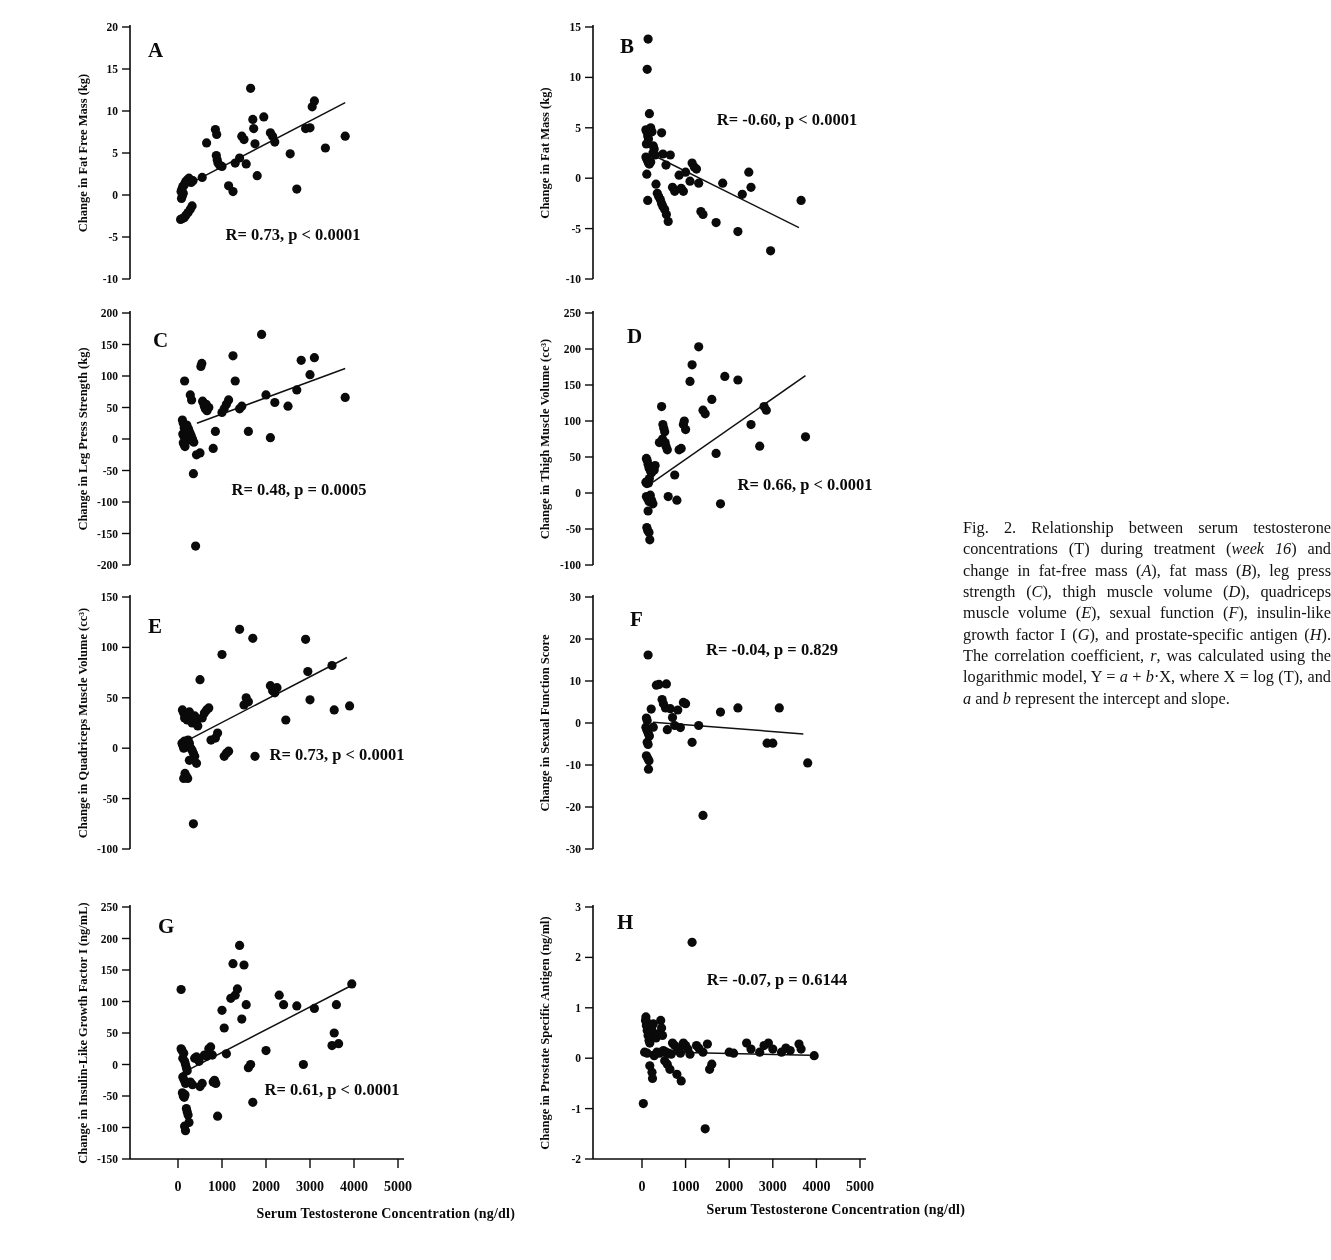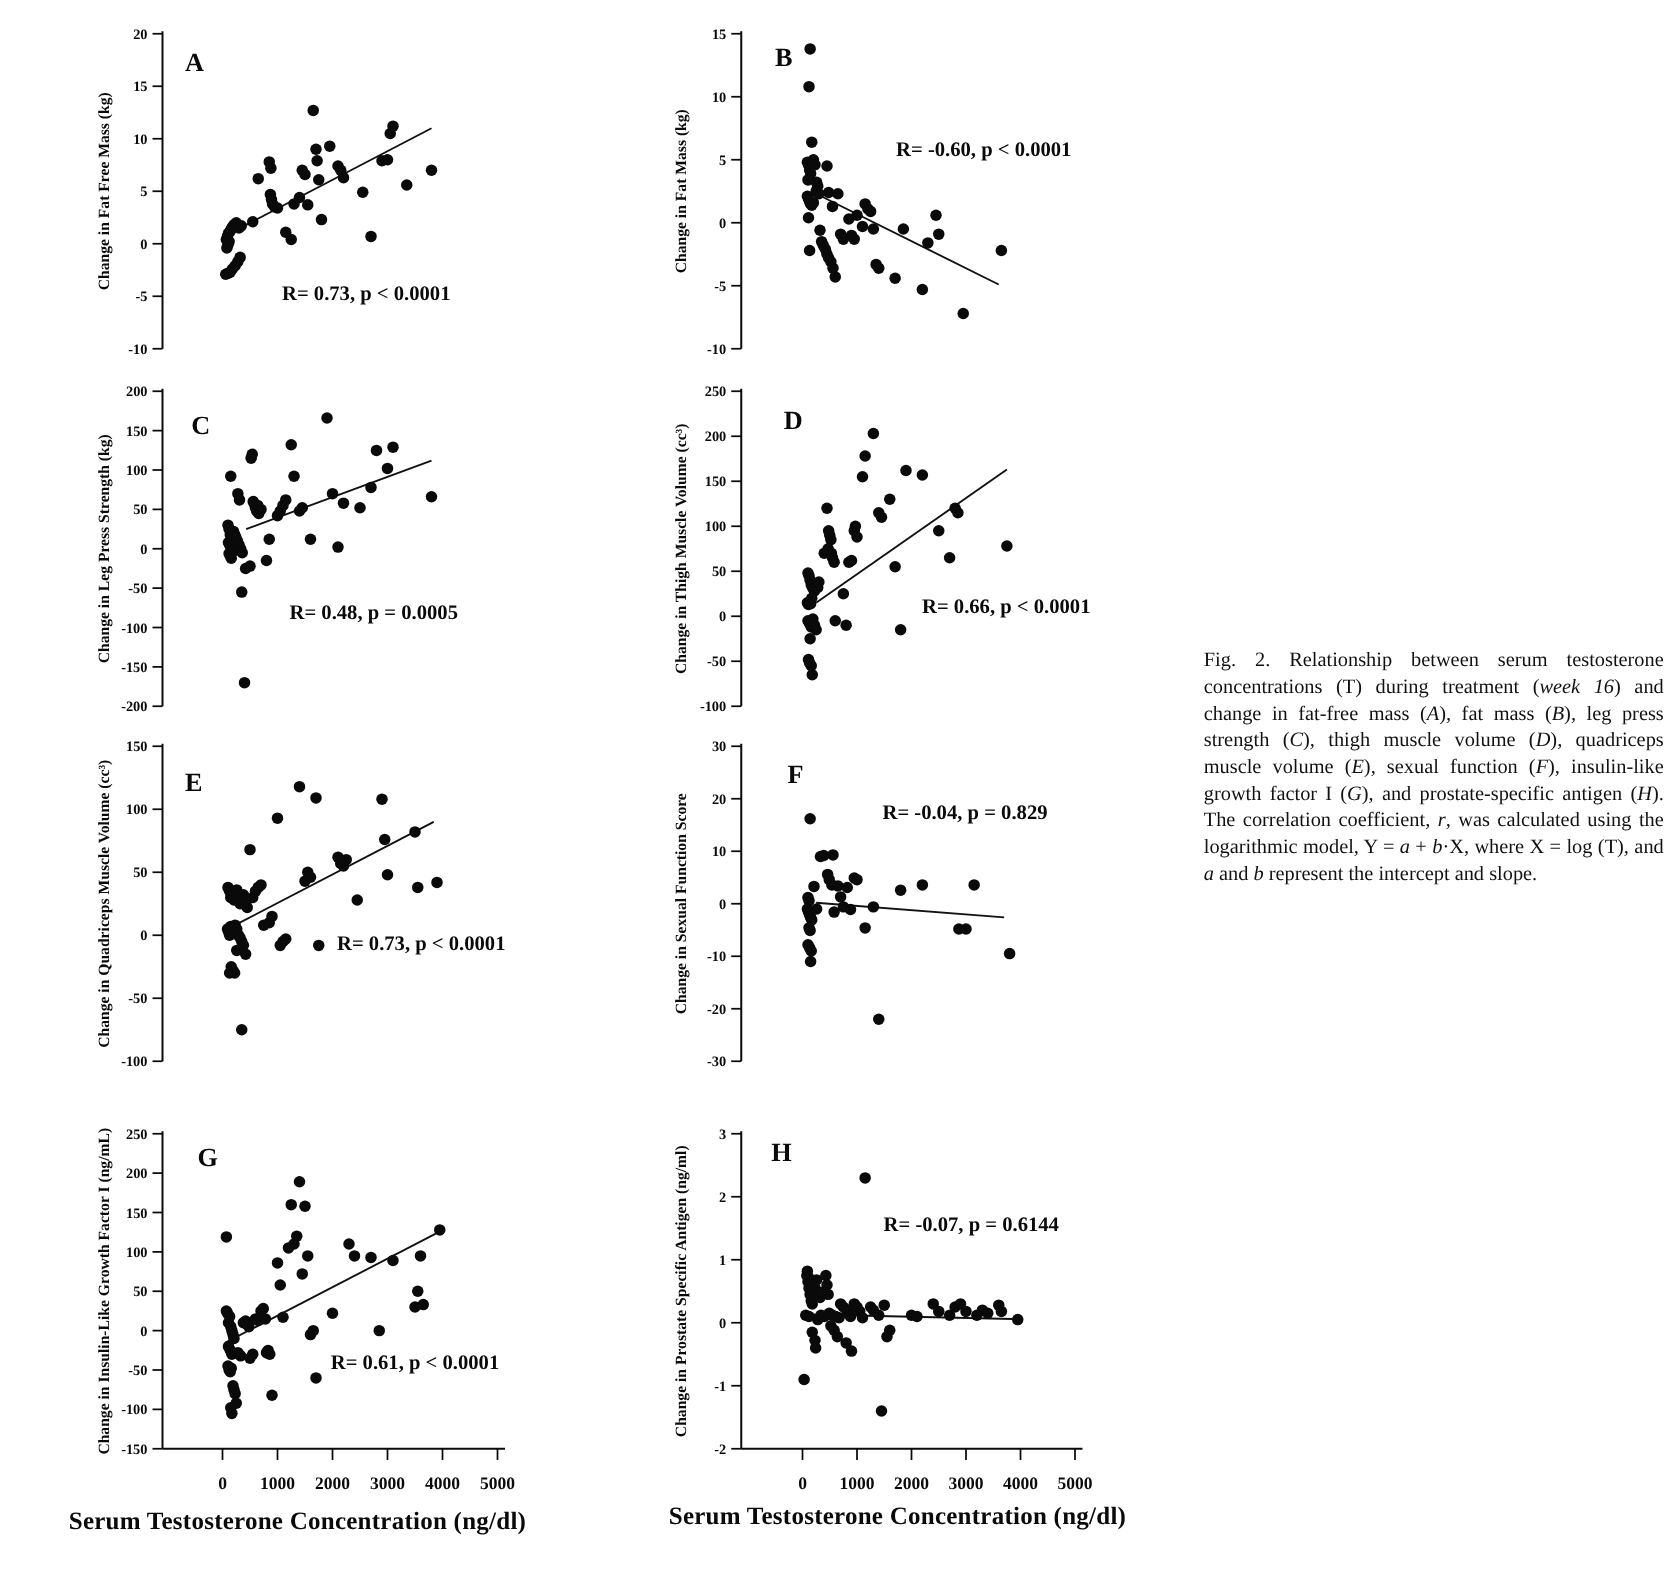--- a/index.html
+++ b/index.html
@@ -1,20 +1,20 @@
 <!DOCTYPE html>
 <html><head>
 <meta charset="utf-8">
 <style>
   html,body{margin:0;padding:0;background:#ffffff;}
   body{position:relative;width:1331px;height:1260px;overflow:hidden;
        font-family:"Liberation Serif", serif;color:#0a0a0a;}
   .panel{position:absolute;width:450px;}
   .panel svg{display:block;overflow:visible;}
-  .xlabel{position:absolute;font-weight:bold;font-size:20px;text-align:left;
+  .xlabel{position:absolute;font-weight:bold;font-size:14px;text-align:right;
           letter-spacing:0.2px;color:#0a0a0a;}
   .caption{position:absolute;left:963px;top:487px;width:368px;
            font-size:16.3px;line-height:1.31;text-align:justify;color:#111;margin-top:30px;}
 </style>
 </head>
 <body>
 
 <div class="panel" style="left:35px;top:13px;">
     <svg width="450" height="280" viewBox="0 0 450 280">
       <text x="52" y="140" text-anchor="middle" font-size="12.5" font-weight="bold" fill="#0a0a0a" transform="rotate(-90 52 140)">Change in Fat Free Mass (kg)</text>

